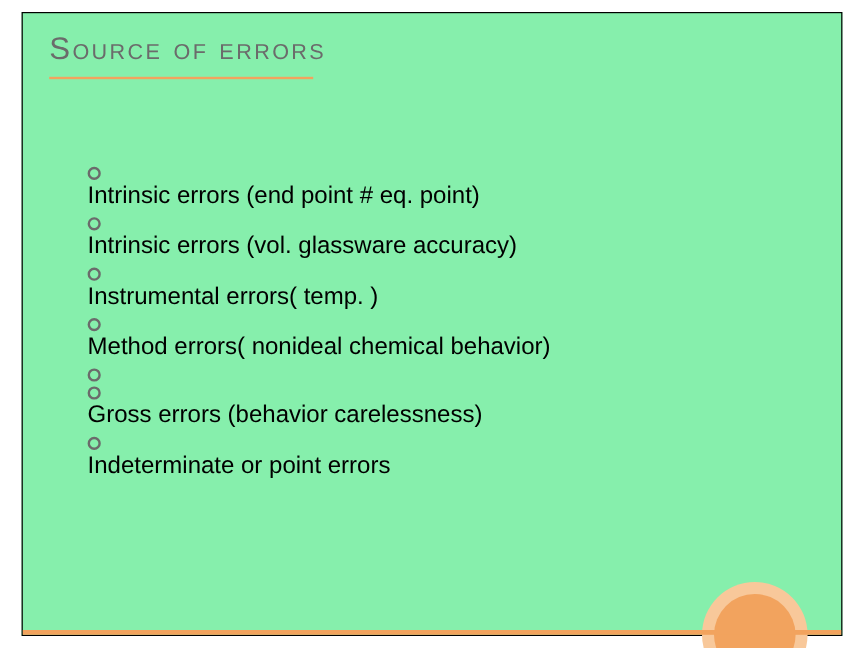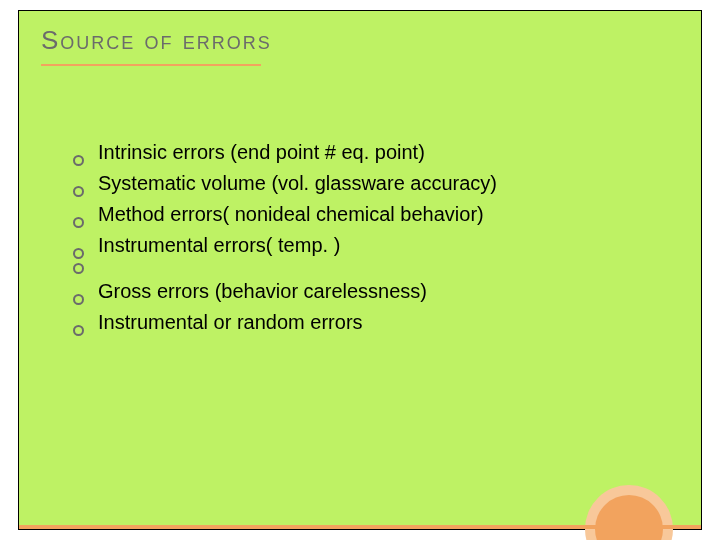--- a/index.html
+++ b/index.html
@@ -10,21 +10,21 @@
     position: relative;
     overflow: hidden;
   }
   .slide {
     position: absolute;
     left: 18px;
     top: 10px;
     right: 18px;
     bottom: 10px;
     border: 1px solid #000;
-    background: #bef264;
+    background: #86efac;
   }
   .title-wrap {
     position: absolute;
     left: 22px;
     top: 14px;
   }
   .title {
     font-size: 26px;
     letter-spacing: 2px;
     color: #6b6b6b;
@@ -39,25 +39,26 @@
     margin-top: 2px;
   }
   .list {
     position: absolute;
     left: 54px;
     top: 128px;
     right: 40px;
   }
   .item {
     display: flex;
-    align-items: flex-end;
+    align-items: flex-start;
     margin-bottom: 4px;
     color: #000;
     font-size: 20px;
     line-height: 1.35;
+    flex-direction: column;
   }
   .bullet {
     width: 11px;
     height: 11px;
     border: 2px solid #6b6b6b;
     border-radius: 50%;
     margin-right: 14px;
     flex: 0 0 auto;
   }
   .decor {
@@ -102,40 +103,40 @@
     <div class="title-underline"></div>
   </div>
 
   <div class="list">
     <div class="item">
       <span class="bullet"></span>
       <span>Intrinsic errors (end point # eq. point)</span>
     </div>
     <div class="item">
       <span class="bullet"></span>
-      <span>Systematic volume (vol. glassware accuracy)</span>
+      <span>Intrinsic errors (vol. glassware accuracy)</span>
+    </div>
+    <div class="item">
+      <span class="bullet"></span>
+      <span>Instrumental errors( temp. )</span>
     </div>
     <div class="item">
       <span class="bullet"></span>
       <span>Method errors( nonideal chemical behavior)</span>
-    </div>
-    <div class="item">
-      <span class="bullet"></span>
-      <span>Instrumental errors( temp. )</span>
     </div>
     <div class="item">
       <span class="bullet"></span>
     </div>
     <div class="item">
       <span class="bullet"></span>
       <span>Gross errors (behavior carelessness)</span>
     </div>
     <div class="item">
       <span class="bullet"></span>
-      <span>Instrumental or random errors</span>
+      <span>Indeterminate or point errors</span>
     </div>
   </div>
 
   <div class="decor">
     <div class="outer"></div>
     <div class="inner"></div>
   </div>
 
   <div class="footer-line"></div>
 </div>

